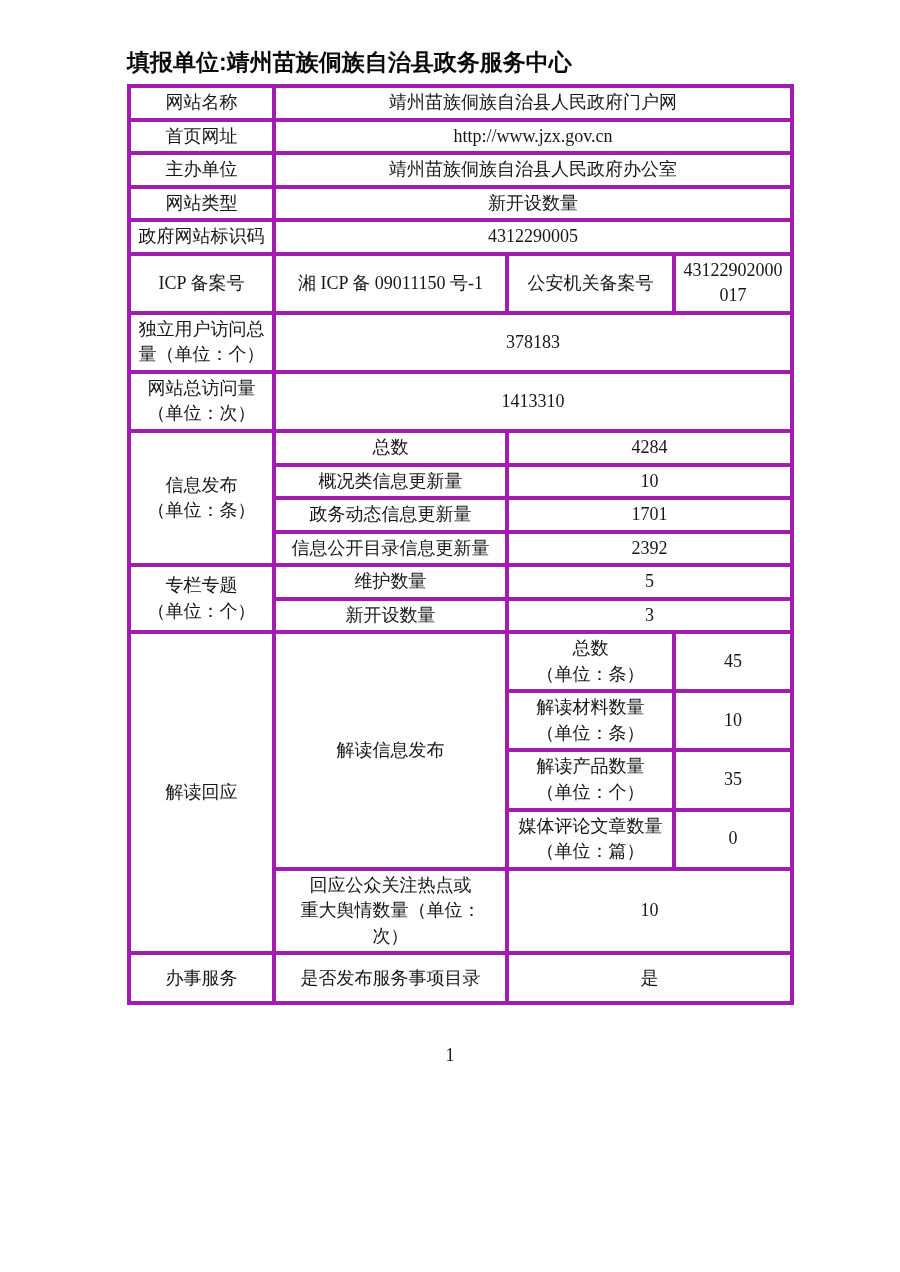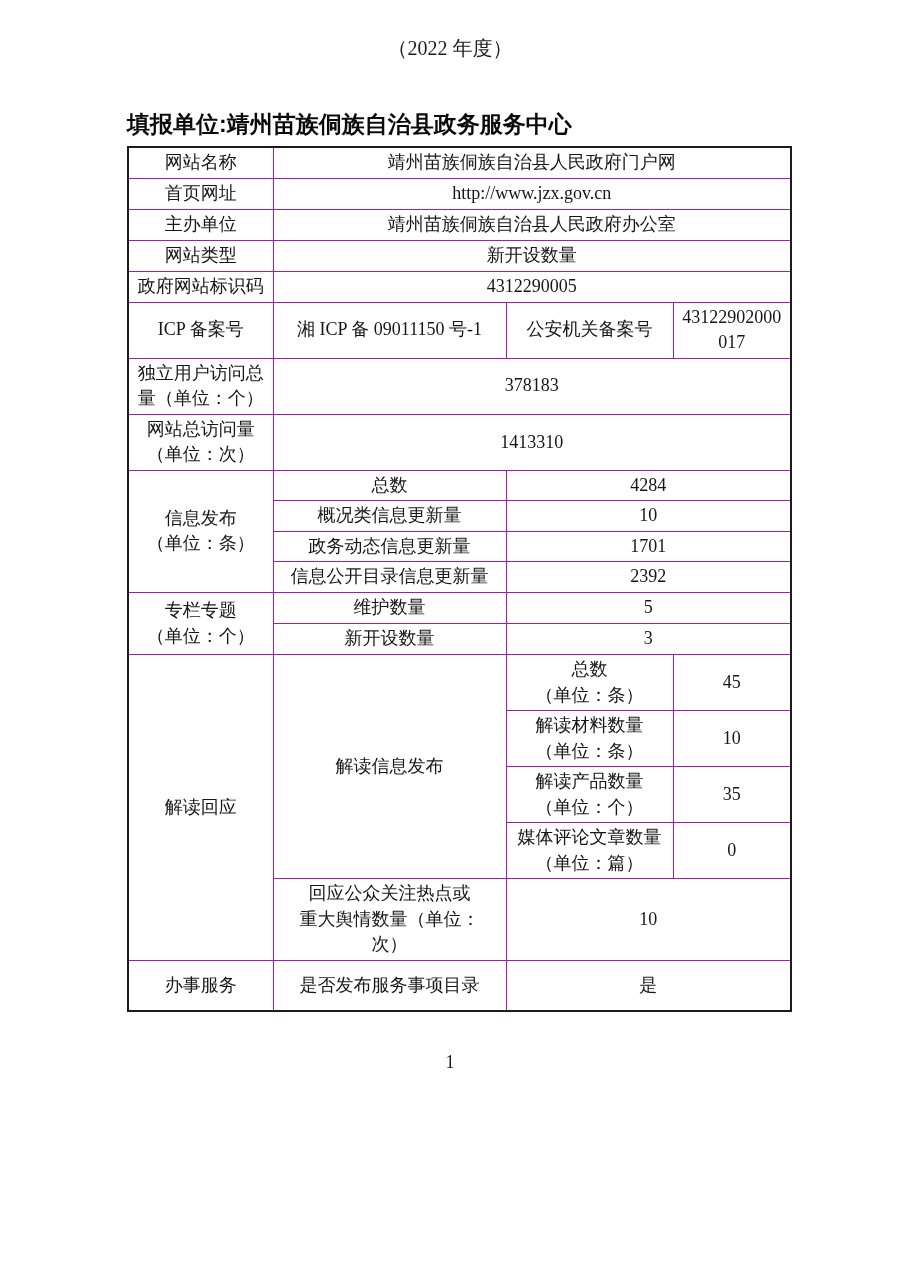--- a/index.html
+++ b/index.html
@@ -46,21 +46,21 @@
     color: #0a0a0a;
   }
   table.report {
     border-collapse: collapse;
     table-layout: fixed;
     margin: 10px 0 0 127px;
     width: 663px;
     border: 2px solid #1c1c1c;
   }
   table.report td {
-    border: 1px solid #a21caf;
+    border: 4px solid #a21caf;
     text-align: center;
     vertical-align: middle;
     font-size: 18px;
     line-height: 1.42;
     padding: 2px 4px;
     white-space: pre-line;
     overflow: hidden;
     color: #161616;
   }
   tr.rA { height: 31px; }
@@ -85,21 +85,20 @@
     font-size: 18px;
     color: #1c1c1c;
   }
 </style>
 </head>
 <body>
 
 <div class="page">
 
 
-  <div class="doc-subtitle">（2022 年度）</div>
 
   <div class="reporting-unit">填报单位:靖州苗族侗族自治县政务服务中心</div>
 
   <table class="report">
     <colgroup>
       <col style="width:145px">
       <col style="width:233px">
       <col style="width:167px">
       <col style="width:118px">
     </colgroup>

